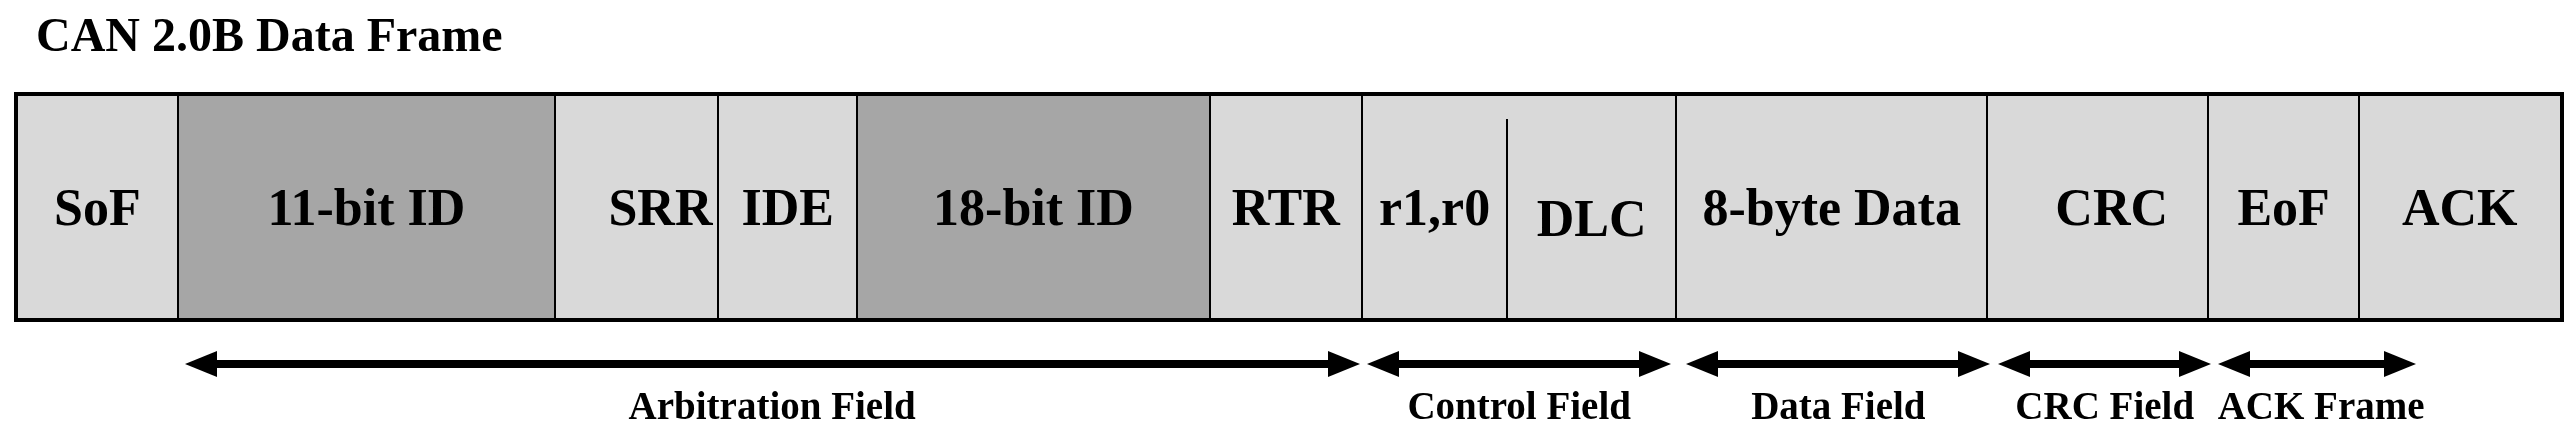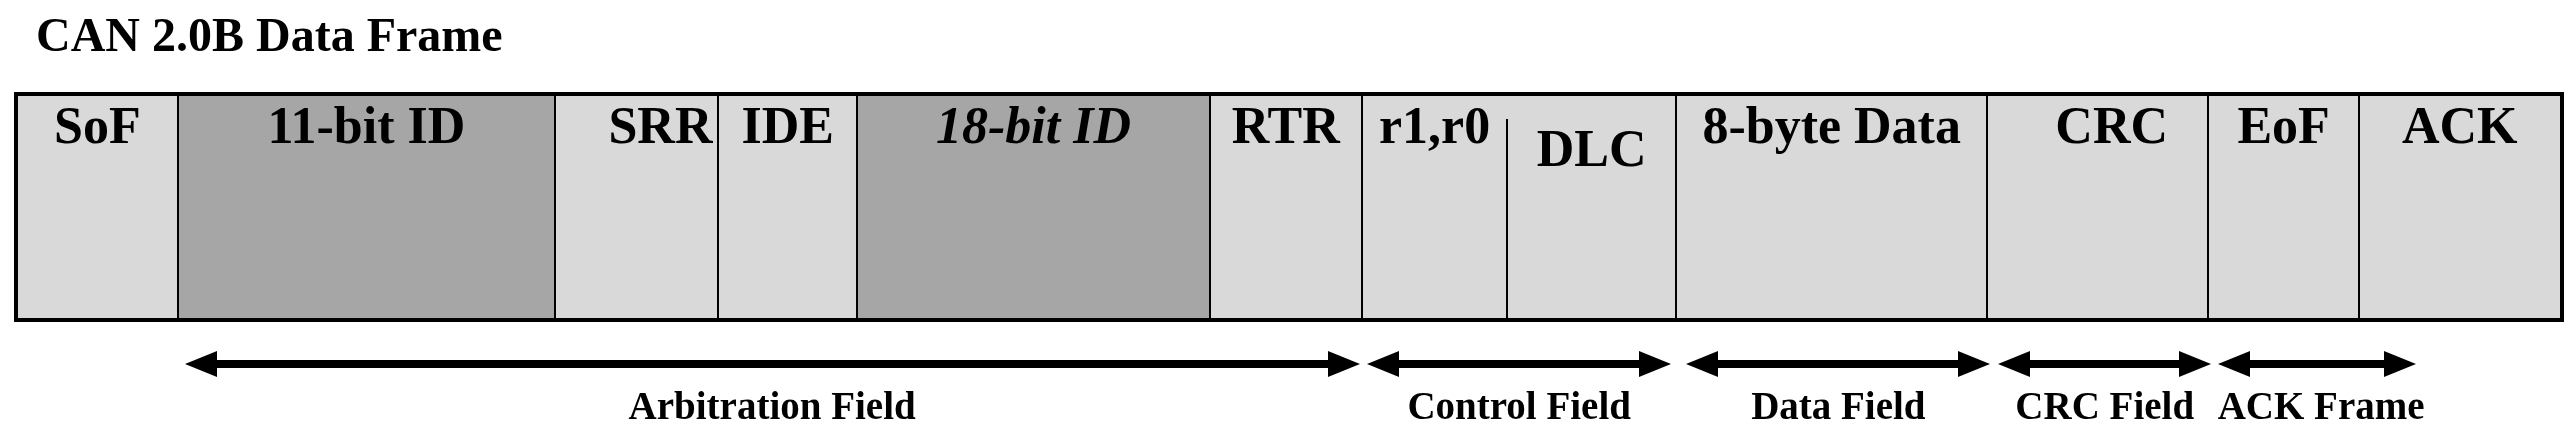--- a/index.html
+++ b/index.html
@@ -25,21 +25,21 @@
   }
   .frame-row{
     position:absolute;left:14px;top:92px;
     width:2550px;height:230px;
     display:flex;
     border:4.3px solid var(--border);
     box-sizing:border-box;
     background:var(--box-light);
   }
   .cell{
-    display:flex;justify-content:center;
+    display:flex;align-items:center;justify-content:center;
     background:var(--box-light);
     border-left:2.5px solid var(--border);
     box-sizing:border-box;
     font-size:52px;font-weight:bold;
     white-space:nowrap;overflow:hidden;
   }
   .cell:first-child{border-left:none;}
   .cell.dark{background:var(--box-dark);}
   .fields{position:absolute;left:0;top:0;width:100%;height:100%;}
   .field{position:absolute;top:350px;}
@@ -66,21 +66,21 @@
       </div>
     <div class="cell dark" style="width: 14.83%;">
         <span>11-bit ID</span>
       </div>
     <div class="cell" style="width: 6.42%; padding-left: 48px;">
         <span>SRR</span>
       </div>
     <div class="cell" style="width: 5.48%;">
         <span>IDE</span>
       </div>
-    <div class="cell dark" style="width: 13.86%; font-style: italic;">
+    <div class="cell dark" style="width: 13.86%;">
         <span>18-bit ID</span>
       </div>
     <div class="cell" style="width: 5.99%;">
         <span>RTR</span>
       </div>
     <div class="cell" style="width: 5.72%;">
         <span>r1,r0</span>
       </div>
     <div class="cell" style="width: 6.64%; margin-top: 23px;">
         <span>DLC</span>

